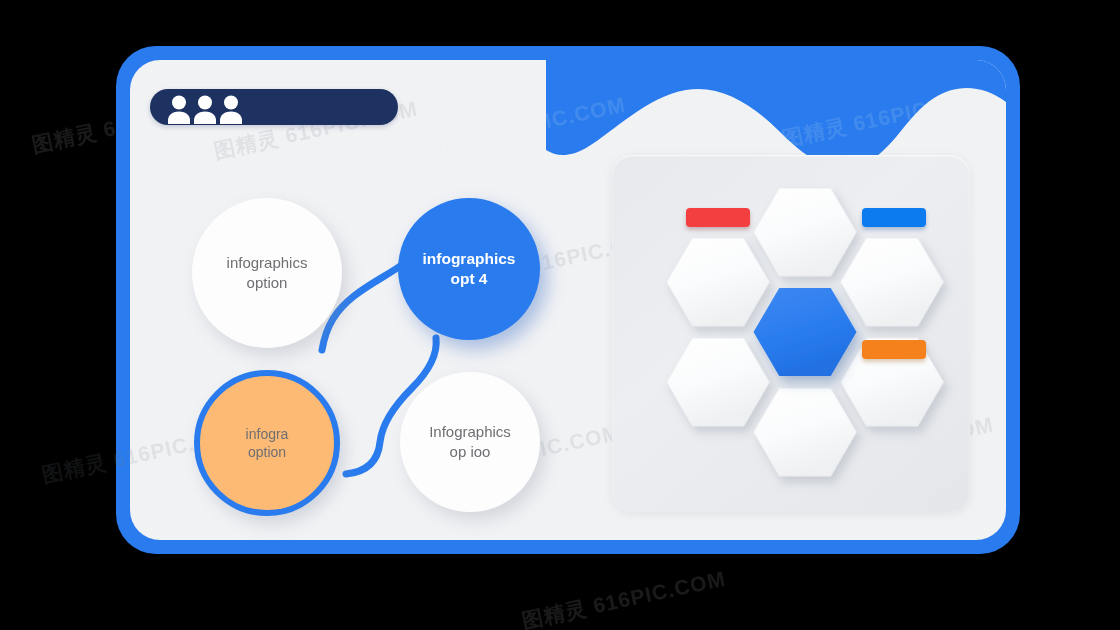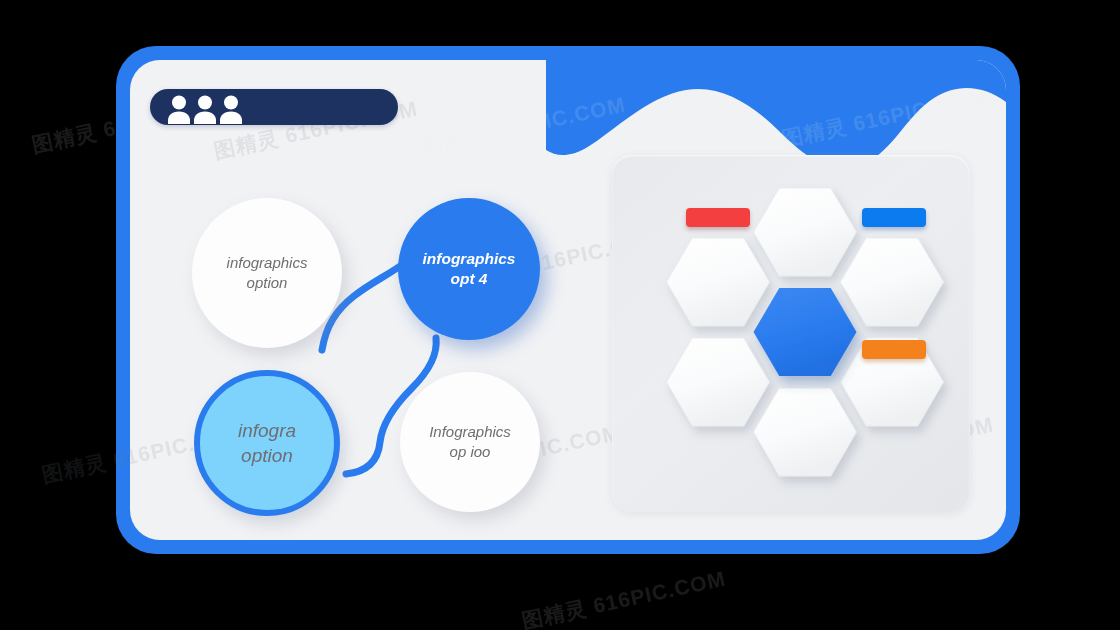--- a/index.html
+++ b/index.html
@@ -17,33 +17,33 @@
   .card-clip{position:absolute;left:116px;top:46px;width:904px;height:508px;}
   .card-clip svg{display:block;width:100%;height:100%;overflow:visible;}
 
   
   .header-pill{position:absolute;left:150px;top:89px;width:248px;height:36px;
     background:#1d3260;border-radius:18px;display:flex;align-items:flex-end;
     box-shadow:0 2px 5px rgba(30,50,100,.22);}
   .people-icon{margin-left:16px;margin-bottom:1px;display:block;}
 
   
-  .circles{position:absolute;left:150px;top:150px;width:440px;height:380px;font-style:italic;}
+  .circles{position:absolute;left:150px;top:150px;width:440px;height:380px;}
   .connector{position:absolute;left:0;top:0;width:440px;height:380px;overflow:visible;}
 
   .circ{position:absolute;border-radius:50%;display:flex;align-items:center;
     justify-content:center;text-align:center;line-height:1.32;box-sizing:border-box;}
 
   .circ-plain{background:#fdfdfd;color:#6e6e73;font-size:15px;
     box-shadow:6px 8px 16px rgba(130,140,160,.26);}
 
   .circ-blue{background:#2a7cee;color:#fff;font-size:15.5px;font-weight:700;
     box-shadow:7px 9px 18px rgba(40,95,190,.36);}
 
-  .circ-ring{background:#7dd3fc;color:#6e6e73;font-size:19px;
+  .circ-ring{background:#fdba74;color:#6e6e73;font-size:14px;
     border:6px solid #2a7cee;
     box-shadow:5px 8px 15px rgba(130,140,160,.28);}
 
   
   .c-tl{left:42px;top:48px;width:150px;height:150px;}
   .c-tr{left:248px;top:48px;width:142px;height:142px;}
   .c-bl{left:44px;top:220px;width:146px;height:146px;}
   .c-br{left:250px;top:222px;width:140px;height:140px;}
 
   

